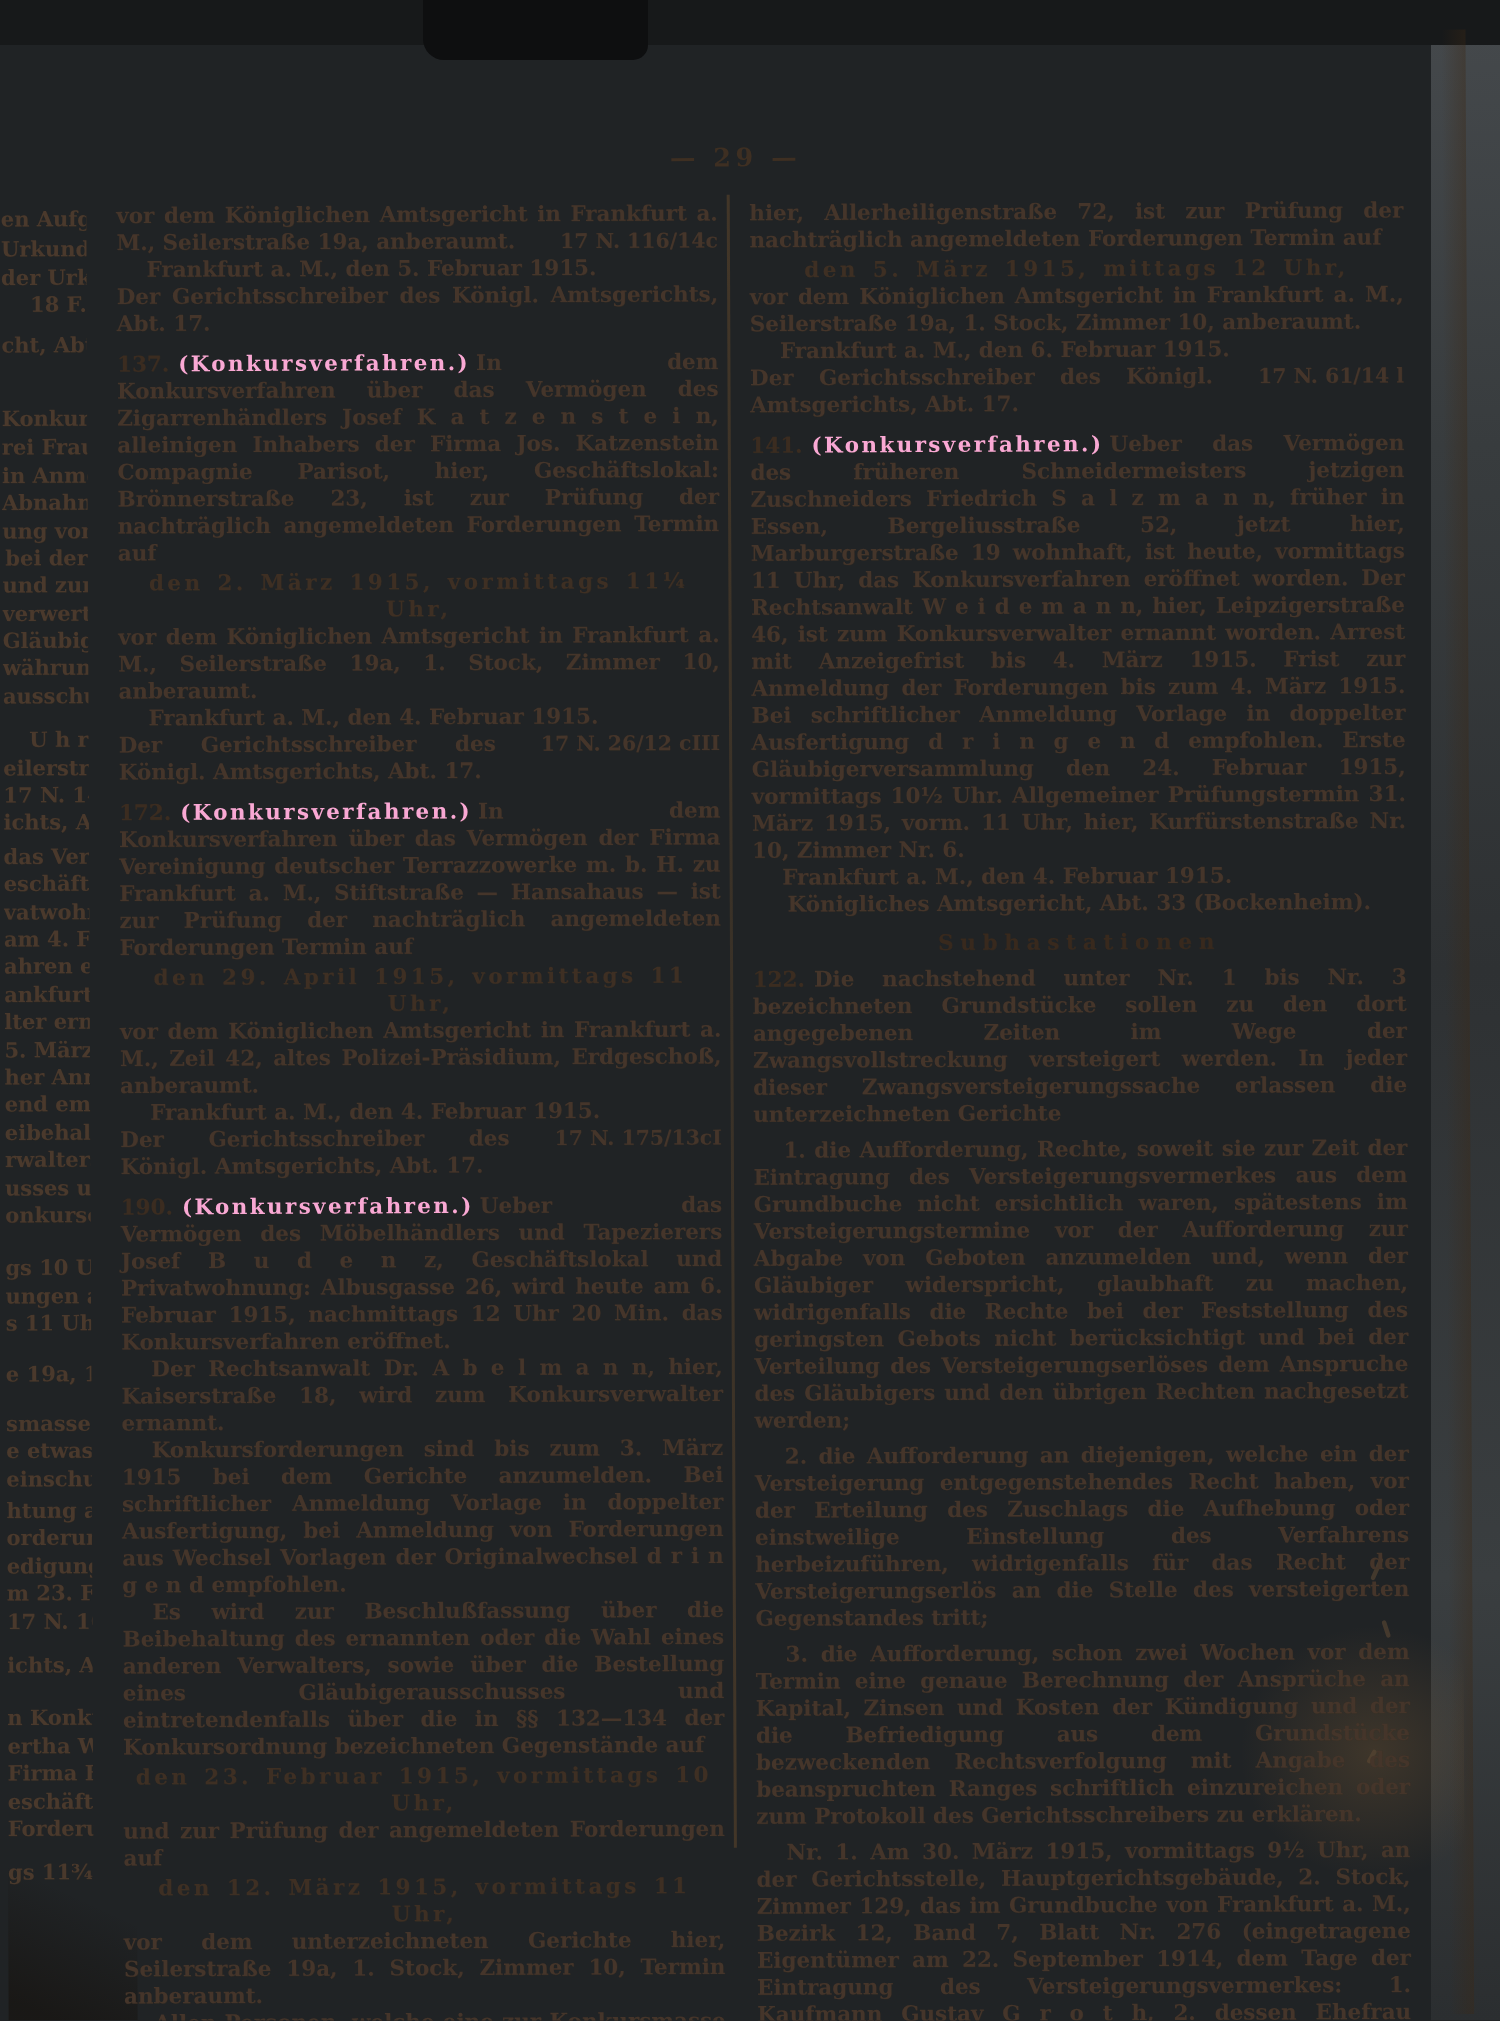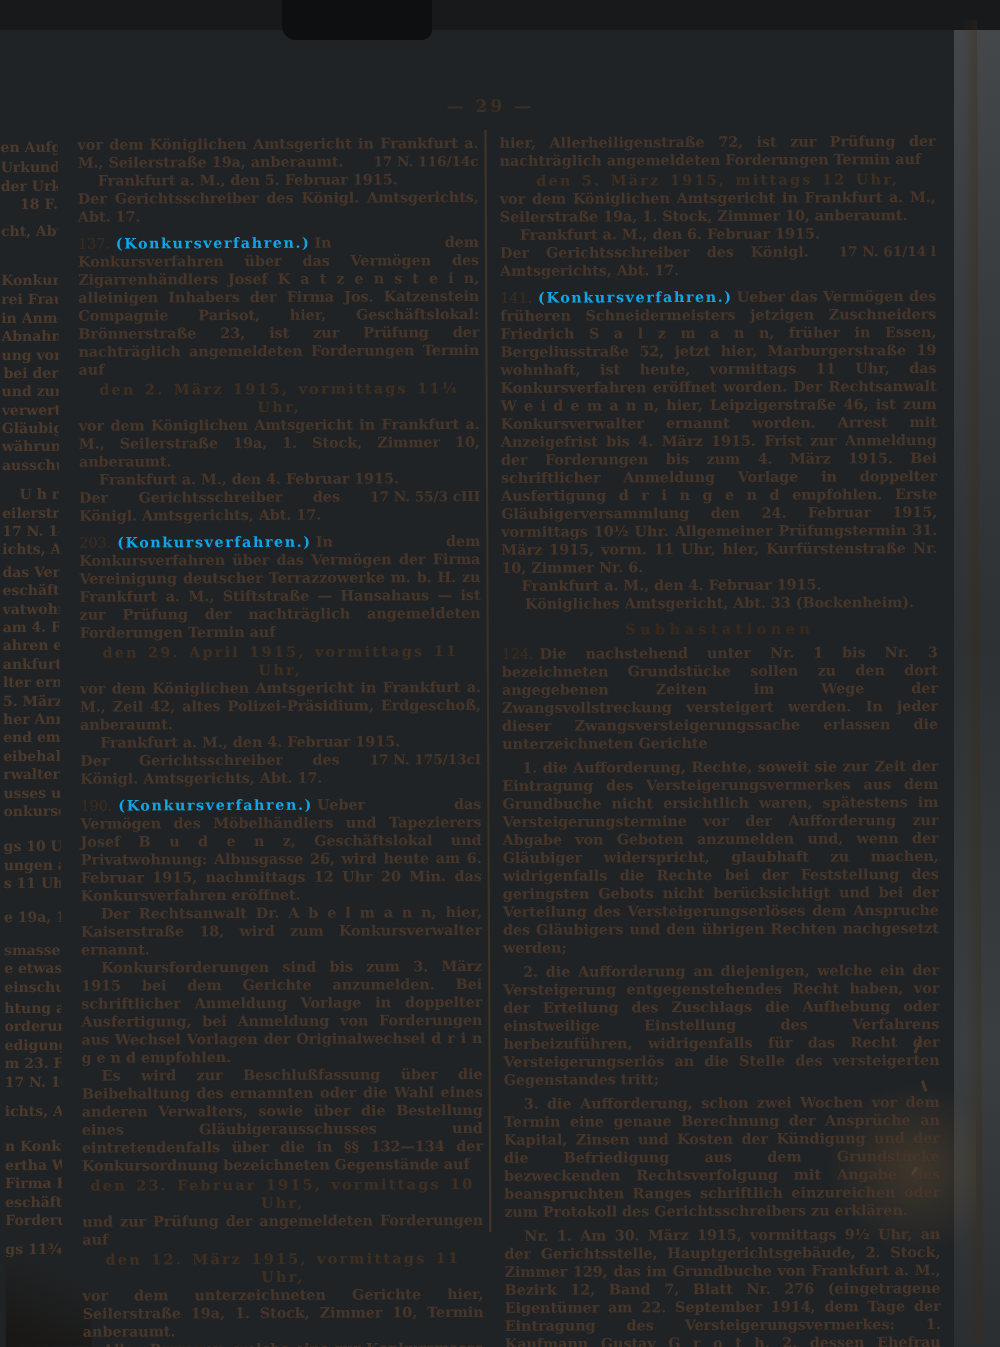--- a/index.html
+++ b/index.html
@@ -46,22 +46,22 @@
   .col.left{left:77px;width:401px;}
   .col.right{left:499px;width:436px;}
   .edge-col{position:absolute;left:0;top:114px;width:57px;font-size:14px;line-height:18.4px;
     font-weight:bold;color:#4a392c;text-align:right;overflow:hidden;white-space:nowrap;
     text-shadow:0.3px 0.3px 0 rgba(74,54,32,0.30);}
   .frag{height:18.4px;}
   .para{margin:0;}
   .ind{text-indent:20px;}
   .cont{text-indent:0;}
   .item{text-indent:0;}
-  .inum{font-weight:normal;color:#3b2c20;padding-right:6px;}
-  .ihead{letter-spacing:1.6px;padding-right:4px;color:#0ea5e9;}
+  .inum{font-weight:bold;color:#3b2c20;padding-right:6px;}
+  .ihead{letter-spacing:1.6px;padding-right:4px;color:#f9a8d4;}
   .date{text-align:center;text-indent:0;letter-spacing:2.3px;word-spacing:2px;color:#3e2f23;}
   .center{text-align:center;text-indent:0;}
   .heading{text-align:center;text-indent:0;letter-spacing:4.5px;color:#38291d;}
   .ref{float:right;white-space:nowrap;font-size:13.6px;padding-left:10px;}
 </style>
 </head>
 <body>
 
 <div class="canvas">
   <div class="bg-right"></div>
@@ -134,23 +134,23 @@
         <div class="frag" style="margin-top: 11px;">gs 11¾ U</div>
       </div>
 
     <div class="col left">
         <p class="para cont">vor dem Königlichen Amtsgericht in Frankfurt a. M., Seilerstraße 19a, anberaumt.<span class="ref">17 N. 116/14c</span></p>
         <p class="para ind">Frankfurt a. M., den 5. Februar 1915.</p>
         <p class="para cont">Der Gerichtsschreiber des Königl. Amtsgerichts, Abt. 17.</p>
         <p class="para item" style="margin-top: 9px;"><span class="inum">137.</span><span class="ihead">(Konkursverfahren.)</span>In dem Konkursverfahren über das Vermögen des Zigarrenhändlers Josef K a t z e n s t e i n, alleinigen Inhabers der Firma Jos. Katzenstein Compagnie Parisot, hier, Geschäftslokal: Brönnerstraße 23, ist zur Prüfung der nachträglich angemeldeten Forderungen Termin auf</p>
         <p class="para date" style="margin-top: 2px;">den 2. März 1915, vormittags 11¼ Uhr,</p>
         <p class="para cont">vor dem Königlichen Amtsgericht in Frankfurt a. M., Seilerstraße 19a, 1. Stock, Zimmer 10, anberaumt.</p>
-        <p class="para ind">Frankfurt a. M., den 4. Februar 1915.<span class="ref">17 N. 55/3 cIII</span></p>
+        <p class="para ind">Frankfurt a. M., den 4. Februar 1915.<span class="ref">17 N. 26/12 cIII</span></p>
         <p class="para cont">Der Gerichtsschreiber des Königl. Amtsgerichts, Abt. 17.</p>
-        <p class="para item" style="margin-top: 9px;"><span class="inum">203.</span><span class="ihead">(Konkursverfahren.)</span>In dem Konkursverfahren über das Vermögen der Firma Vereinigung deutscher Terrazzowerke m. b. H. zu Frankfurt a. M., Stiftstraße — Hansahaus — ist zur Prüfung der nachträglich angemeldeten Forderungen Termin auf</p>
+        <p class="para item" style="margin-top: 9px;"><span class="inum">172.</span><span class="ihead">(Konkursverfahren.)</span>In dem Konkursverfahren über das Vermögen der Firma Vereinigung deutscher Terrazzowerke m. b. H. zu Frankfurt a. M., Stiftstraße — Hansahaus — ist zur Prüfung der nachträglich angemeldeten Forderungen Termin auf</p>
         <p class="para date" style="margin-top: 2px;">den 29. April 1915, vormittags 11 Uhr,</p>
         <p class="para cont">vor dem Königlichen Amtsgericht in Frankfurt a. M., Zeil 42, altes Polizei-Präsidium, Erdgeschoß, anberaumt.</p>
         <p class="para ind">Frankfurt a. M., den 4. Februar 1915.<span class="ref">17 N. 175/13cI</span></p>
         <p class="para cont">Der Gerichtsschreiber des Königl. Amtsgerichts, Abt. 17.</p>
         <p class="para item" style="margin-top: 9px;"><span class="inum">190.</span><span class="ihead">(Konkursverfahren.)</span>Ueber das Vermögen des Möbelhändlers und Tapezierers Josef B u d e n z, Geschäftslokal und Privatwohnung: Albusgasse 26, wird heute am 6. Februar 1915, nachmittags 12 Uhr 20 Min. das Konkursverfahren eröffnet.</p>
         <p class="para ind">Der Rechtsanwalt Dr. A b e l m a n n, hier, Kaiserstraße 18, wird zum Konkursverwalter ernannt.</p>
         <p class="para ind">Konkursforderungen sind bis zum 3. März 1915 bei dem Gerichte anzumelden. Bei schriftlicher Anmeldung Vorlage in doppelter Ausfertigung, bei Anmeldung von Forderungen aus Wechsel Vorlagen der Originalwechsel d r i n g e n d empfohlen.</p>
         <p class="para ind">Es wird zur Beschlußfassung über die Beibehaltung des ernannten oder die Wahl eines anderen Verwalters, sowie über die Bestellung eines Gläubigerausschusses und eintretendenfalls über die in §§ 132—134 der Konkursordnung bezeichneten Gegenstände auf</p>
         <p class="para date" style="margin-top: 2px;">den 23. Februar 1915, vormittags 10 Uhr,</p>
         <p class="para cont">und zur Prüfung der angemeldeten Forderungen auf</p>
@@ -162,20 +162,20 @@
     <div class="col right">
         <p class="para cont">hier, Allerheiligenstraße 72, ist zur Prüfung der nachträglich angemeldeten Forderungen Termin auf</p>
         <p class="para date" style="margin-top: 2px;">den 5. März 1915, mittags 12 Uhr,</p>
         <p class="para cont">vor dem Königlichen Amtsgericht in Frankfurt a. M., Seilerstraße 19a, 1. Stock, Zimmer 10, anberaumt.</p>
         <p class="para ind">Frankfurt a. M., den 6. Februar 1915.<span class="ref">17 N. 61/14 l</span></p>
         <p class="para cont">Der Gerichtsschreiber des Königl. Amtsgerichts, Abt. 17.</p>
         <p class="para item" style="margin-top: 9px;"><span class="inum">141.</span><span class="ihead">(Konkursverfahren.)</span>Ueber das Vermögen des früheren Schneidermeisters jetzigen Zuschneiders Friedrich S a l z m a n n, früher in Essen, Bergeliusstraße 52, jetzt hier, Marburgerstraße 19 wohnhaft, ist heute, vormittags 11 Uhr, das Konkursverfahren eröffnet worden. Der Rechtsanwalt W e i d e m a n n, hier, Leipzigerstraße 46, ist zum Konkursverwalter ernannt worden. Arrest mit Anzeigefrist bis 4. März 1915. Frist zur Anmeldung der Forderungen bis zum 4. März 1915. Bei schriftlicher Anmeldung Vorlage in doppelter Ausfertigung d r i n g e n d empfohlen. Erste Gläubigerversammlung den 24. Februar 1915, vormittags 10½ Uhr. Allgemeiner Prüfungstermin 31. März 1915, vorm. 11 Uhr, hier, Kurfürstenstraße Nr. 10, Zimmer Nr. 6.</p>
         <p class="para ind">Frankfurt a. M., den 4. Februar 1915.</p>
         <p class="para center">Königliches Amtsgericht, Abt. 33 (Bockenheim).</p>
         <p class="para heading" style="margin-top: 8px;">Subhastationen</p>
-        <p class="para item" style="margin-top: 6px;"><span class="inum">124.</span>Die nachstehend unter Nr. 1 bis Nr. 3 bezeichneten Grundstücke sollen zu den dort angegebenen Zeiten im Wege der Zwangsvollstreckung versteigert werden. In jeder dieser Zwangsversteigerungssache erlassen die unterzeichneten Gerichte</p>
+        <p class="para item" style="margin-top: 6px;"><span class="inum">122.</span>Die nachstehend unter Nr. 1 bis Nr. 3 bezeichneten Grundstücke sollen zu den dort angegebenen Zeiten im Wege der Zwangsvollstreckung versteigert werden. In jeder dieser Zwangsversteigerungssache erlassen die unterzeichneten Gerichte</p>
         <p class="para ind" style="margin-top: 6px;">1. die Aufforderung, Rechte, soweit sie zur Zeit der Eintragung des Versteigerungsvermerkes aus dem Grundbuche nicht ersichtlich waren, spätestens im Versteigerungstermine vor der Aufforderung zur Abgabe von Geboten anzumelden und, wenn der Gläubiger widerspricht, glaubhaft zu machen, widrigenfalls die Rechte bei der Feststellung des geringsten Gebots nicht berücksichtigt und bei der Verteilung des Versteigerungserlöses dem Anspruche des Gläubigers und den übrigen Rechten nachgesetzt werden;</p>
         <p class="para ind" style="margin-top: 6px;">2. die Aufforderung an diejenigen, welche ein der Versteigerung entgegenstehendes Recht haben, vor der Erteilung des Zuschlags die Aufhebung oder einstweilige Einstellung des Verfahrens herbeizuführen, widrigenfalls für das Recht der Versteigerungserlös an die Stelle des versteigerten Gegenstandes tritt;</p>
         <p class="para ind" style="margin-top: 6px;">3. die Aufforderung, schon zwei Wochen vor dem Termin eine genaue Berechnung der Ansprüche an Kapital, Zinsen und Kosten der Kündigung und der die Befriedigung aus dem Grundstücke bezweckenden Rechtsverfolgung mit Angabe des beanspruchten Ranges schriftlich einzureichen oder zum Protokoll des Gerichtsschreibers zu erklären.</p>
         <p class="para ind" style="margin-top: 6px;">Nr. 1. Am 30. März 1915, vormittags 9½ Uhr, an der Gerichtsstelle, Hauptgerichtsgebäude, 2. Stock, Zimmer 129, das im Grundbuche von Frankfurt a. M., Bezirk 12, Band 7, Blatt Nr. 276 (eingetragene Eigentümer am 22. September 1914, dem Tage der Eintragung des Versteigerungsvermerkes: 1. Kaufmann Gustav G r o t h, 2. dessen Ehefrau Karoline, geb. Schwalb, beide zu Frankfurt a. M.) eingetragene Grundstück, Gemarkung Frankfurt a. M., Kartenblatt 129, Parzelle 42, Wohnhaus mit Hofraum und Hausgarten, Humboldtstraße 7, hält</p>
       </div>
   </div>
 </div>
 
 </body></html>

